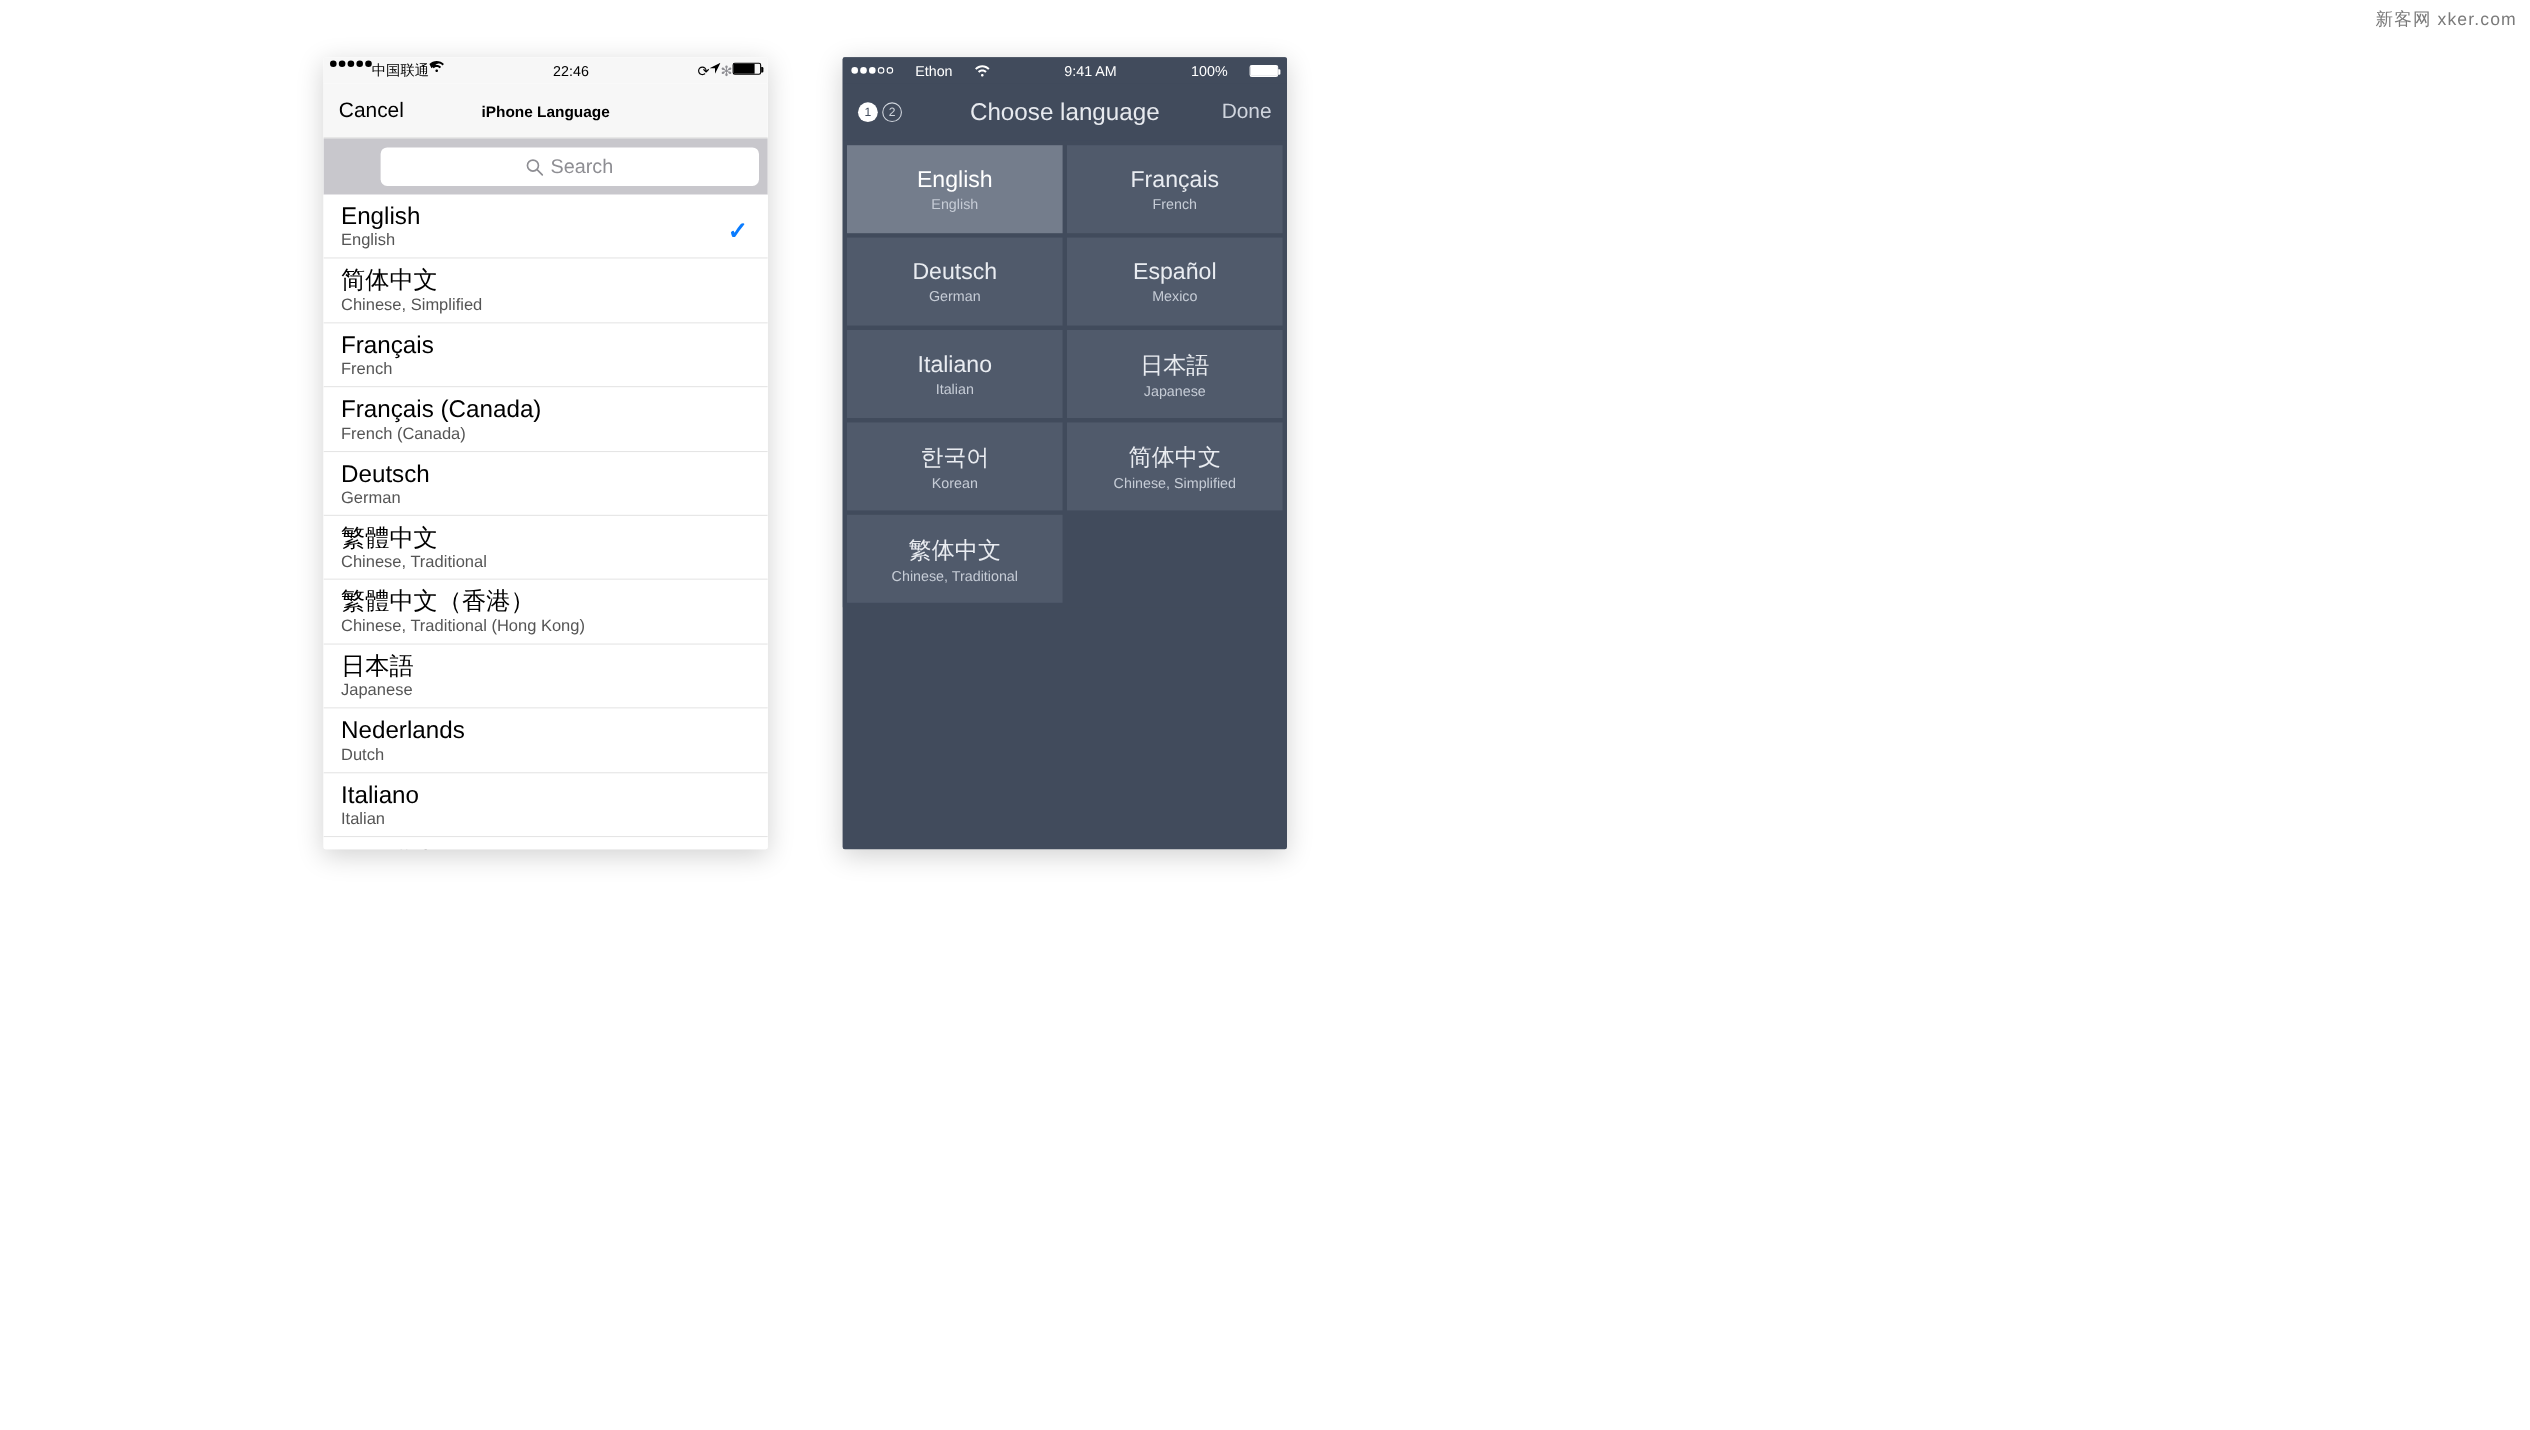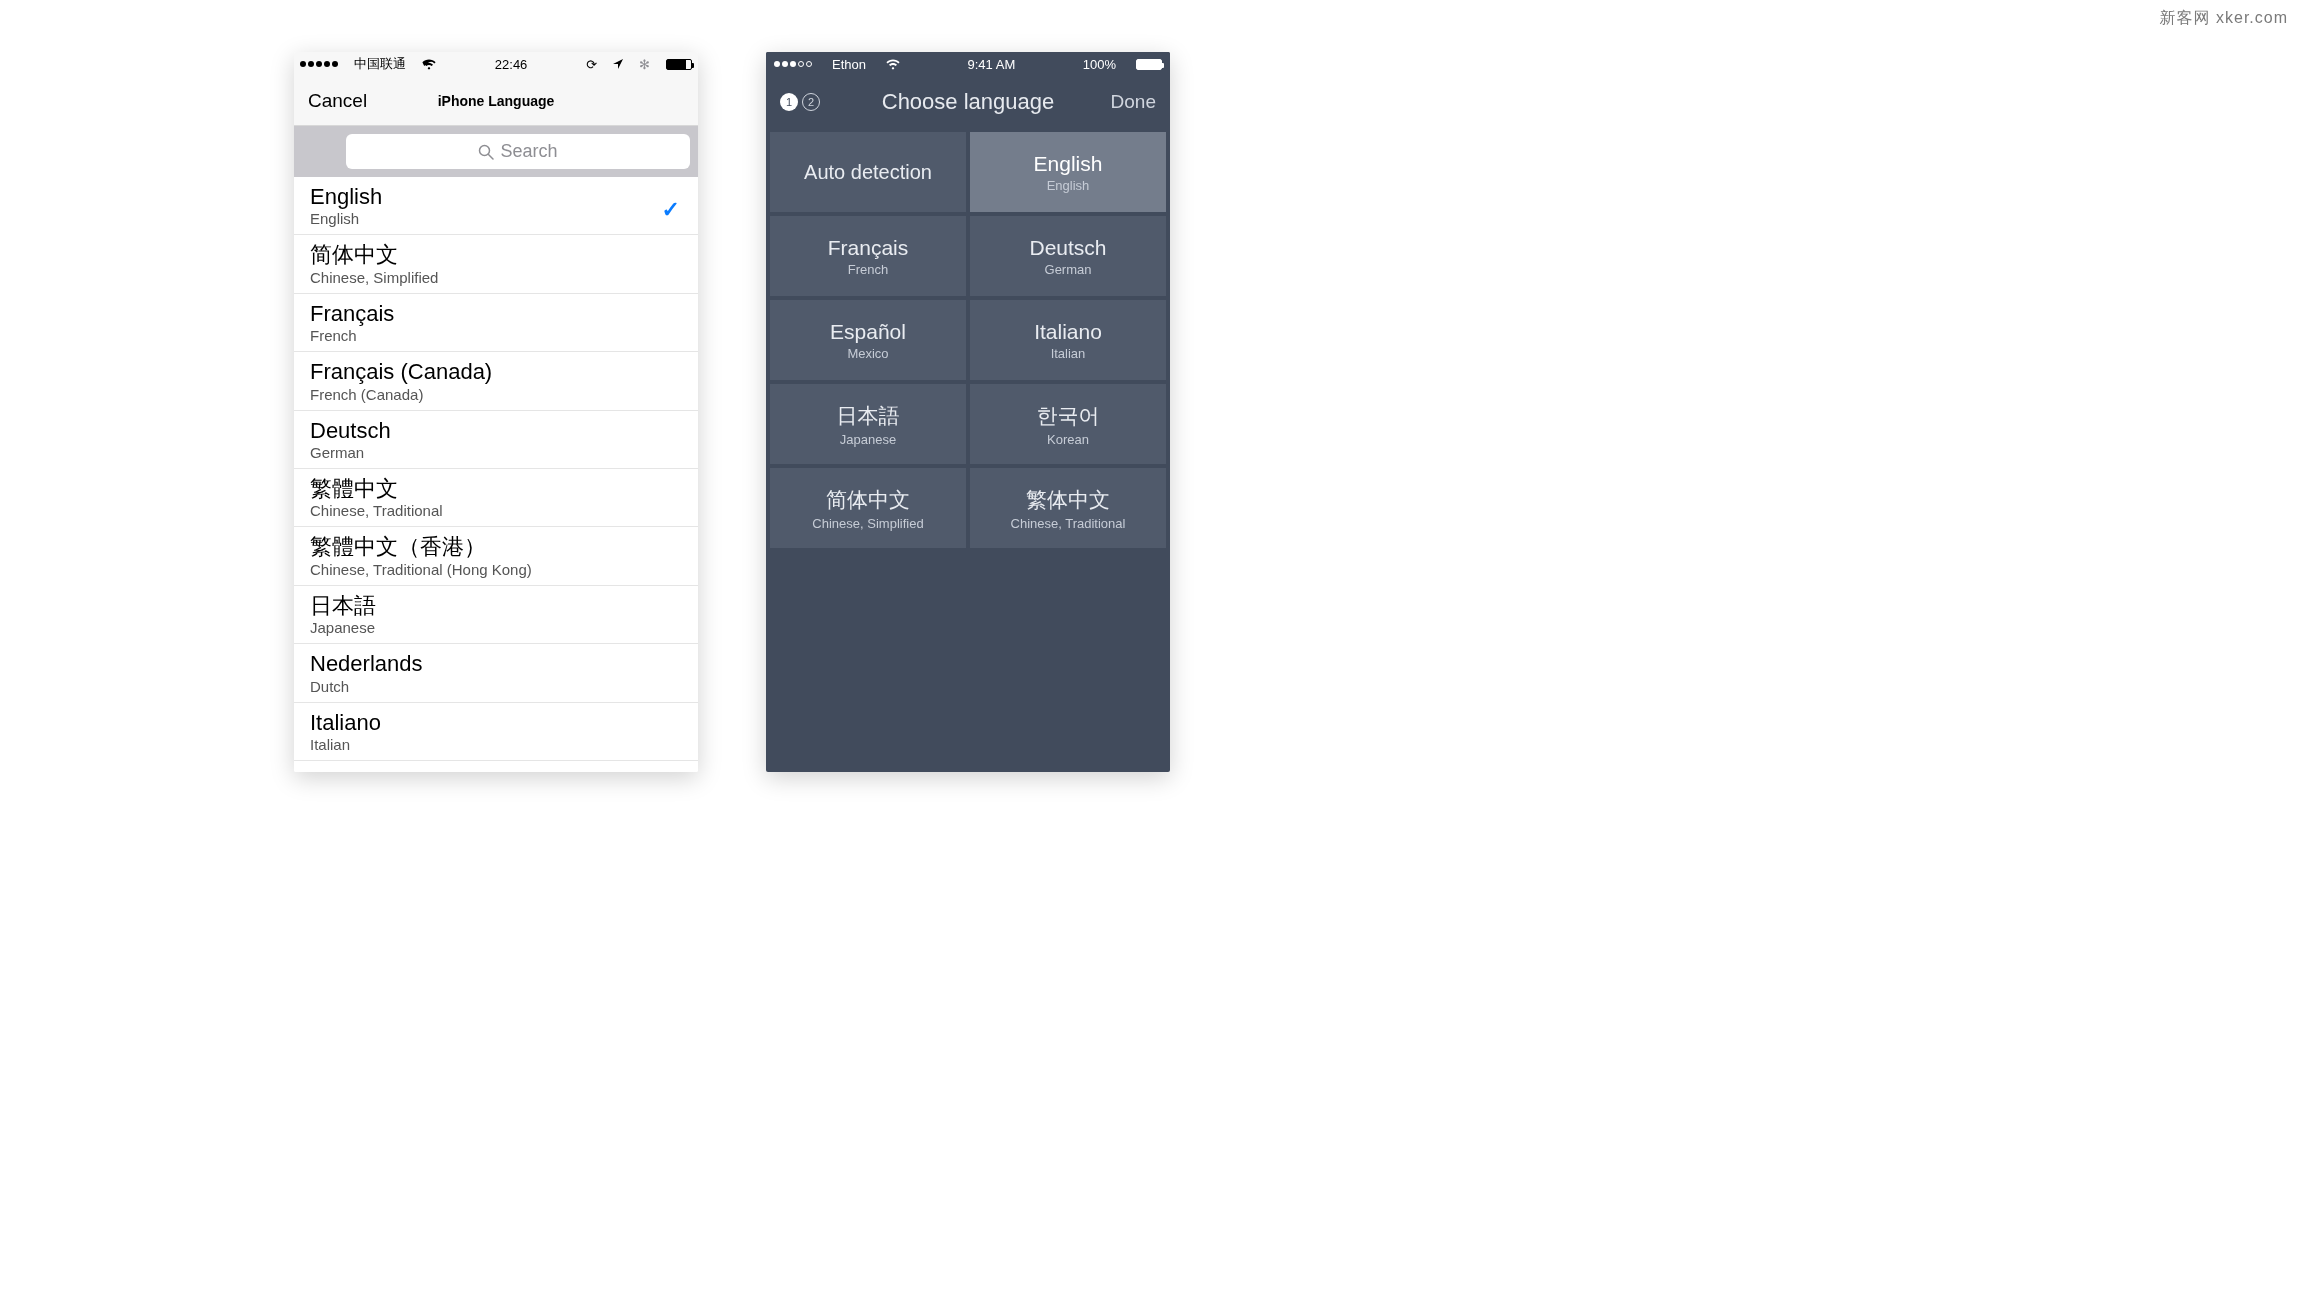--- a/index.html
+++ b/index.html
@@ -26,21 +26,21 @@
   #phone-left  { left:294px; top:52px; }
   #phone-right { left:766px; top:52px; background:#414b5c; }
 
   
   .status-ios {
     height:24px; display:flex; align-items:center;
     justify-content:space-between;
     padding:0 6px; font-size:13px; font-weight:500;
     background:#f7f7f7; color:#000;
   }
-  .status-ios .left, .status-ios .right { display:flex; align-items:center; gap:16px;}
+  .status-ios .left, .status-ios .right { display:flex; align-items:flex-start; gap:0;}
   .dots5 { display:flex; gap:2px; }
   .dots5 span { width:6px; height:6px; border-radius:50%; background:#000; display:block;}
   .batt { width:26px; height:11px; border:1px solid #000; border-radius:2px; position:relative;}
   .batt::after { content:""; position:absolute; right:-3px; top:3px; width:2px; height:5px; background:#000; border-radius:0 1px 1px 0;}
   .batt i { display:block; height:100%; width:80%; background:#000; }
   .lock-rot { font-size:13px; }
 
   
   .nav-ios {
     height:50px; display:flex; align-items:center;
@@ -237,23 +237,20 @@
   <div class="nav-dark">
     <span class="steps">
       <span class="stepdot active">1</span>
       <span class="stepdot inactive">2</span>
     </span>
     <span class="title">Choose language</span>
     <span class="done">Done</span>
   </div>
 
   <div class="grid" id="tile-grid">
-      <div class="tile auto">
-        <div class="t-native">Auto detection</div>
-      </div>
       <div class="tile selected">
         <div class="t-native">English</div>
         <div class="t-sub">English</div>
       </div>
       <div class="tile">
         <div class="t-native">Français</div>
         <div class="t-sub">French</div>
       </div>
       <div class="tile">
         <div class="t-native">Deutsch</div>

